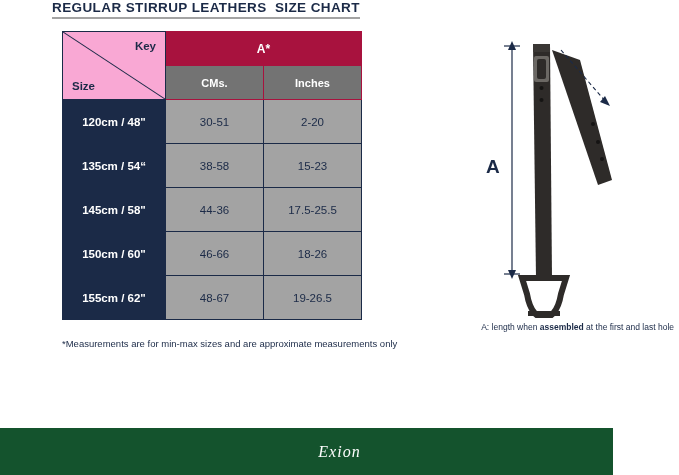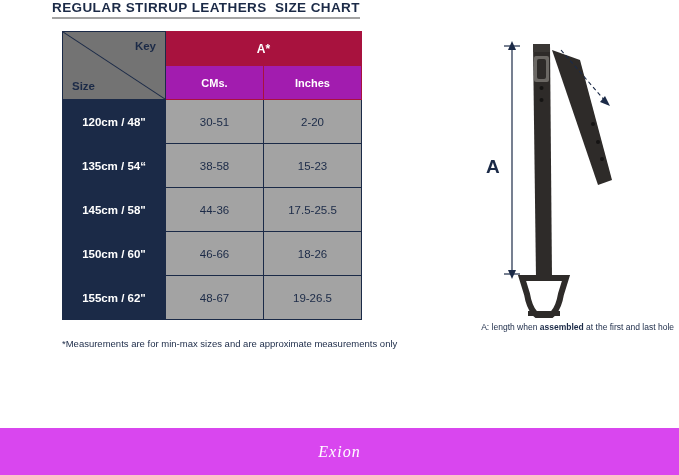--- a/index.html
+++ b/index.html
@@ -48,21 +48,21 @@
   }
 
   .col-size { width: 102px; }
   .col-cms  { width: 97px; }
   .col-inch { width: 97px; }
 
   
   .diag-cell {
     height: 66px;
     position: relative;
-    background: #737373;
+    background: #f9a8d4;
     padding: 0;
   }
   .diag-cell .diag-line {
     position: absolute;
     left: 0; top: 0;
     width: 100%; height: 100%;
   }
   .diag-cell .key-lbl {
     position: absolute;
     right: 9px;
@@ -82,21 +82,21 @@
 
   .hdr-a {
     background: #a8123e;
     color: #ffffff;
     font-size: 12px;
     font-weight: bold;
     height: 33px;
     border-color: #a8123e !important;
   }
   .hdr-sub {
-    background: #a21caf;
+    background: #737373;
     color: #ffffff;
     font-size: 11px;
     font-weight: bold;
     height: 33px;
     border-color: #a8123e !important;
   }
   .hdr-sub.left-div { border-left: 1px solid #ffffff !important; }
 
   .row-size {
     background: #1b2a47;
@@ -145,23 +145,23 @@
     font-size: 19px;
     font-weight: bold;
     color: #1b2a47;
   }
 
   
   .footer-bar {
     position: absolute;
     left: 0;
     bottom: 0;
-    width: 679px;
+    width: 613px;
     height: 47px;
-    background: #d946ef;
+    background: #14532d;
   }
   .footer-logo {
     position: absolute;
     left: 0;
     top: 0;
     width: 679px;
     height: 47px;
     display: flex;
     align-items: center;
     justify-content: center;

